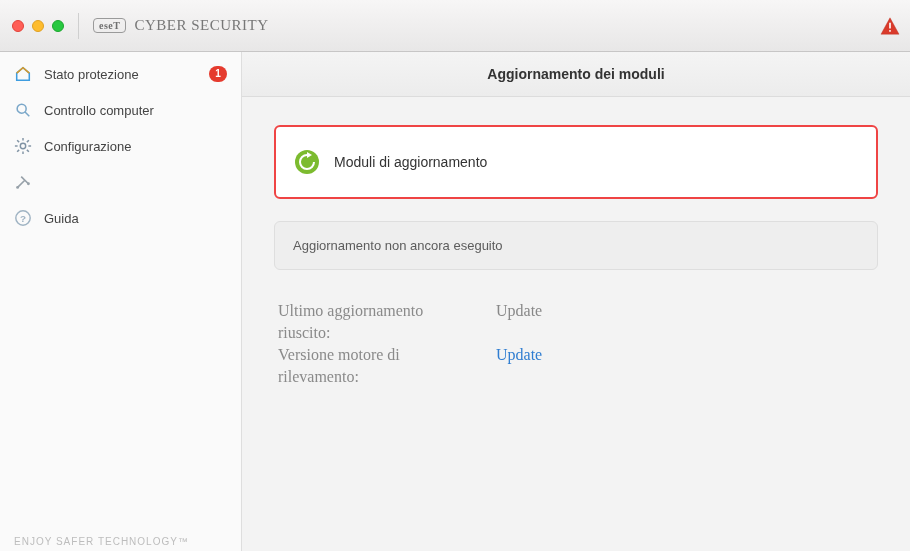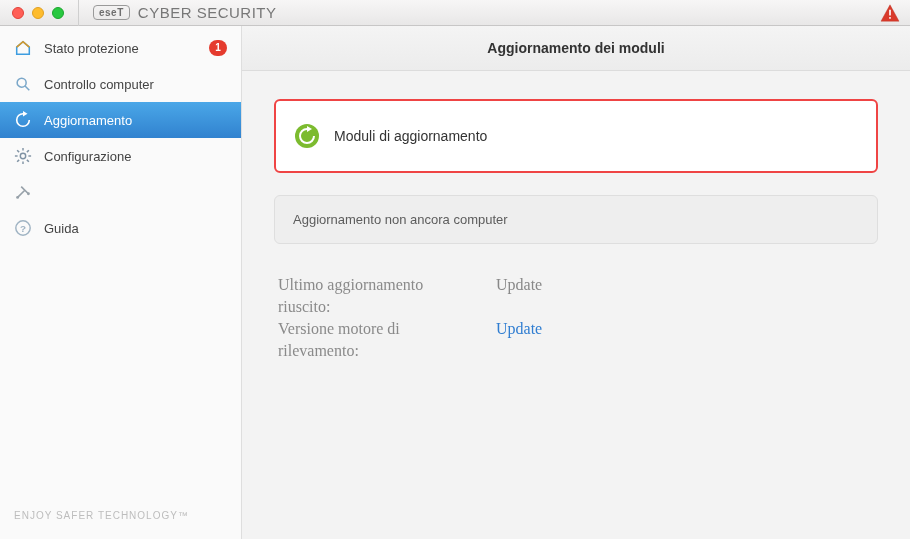--- a/index.html
+++ b/index.html
@@ -6,27 +6,28 @@
   body {
     font-family: -apple-system, "Helvetica Neue", Arial, sans-serif;
     font-size: 13px;
     background: #ffffff;
     width: 910px;
     height: 551px;
     overflow: hidden;
     color: #333;
   }
   .titlebar {
-    height: 26px;
+    height: 52px;
     background: linear-gradient(#f7f6f6, #e8e7e7);
     border-bottom: 1px solid #c7c6c6;
     display: flex;
     align-items: center;
     padding: 0 10px 0 12px;
     position: relative;
+    font-family: Liberation Serif, serif;
   }
   .traffic-lights { display: flex; gap: 8px; align-items: center; }
   .tl { width: 12px; height: 12px; border-radius: 50%; }
   .tl.close { background: #ff5f57; border: 0.5px solid #e24239; }
   .tl.min   { background: #febc2e; border: 0.5px solid #e0a023; }
   .tl.max   { background: #28c840; border: 0.5px solid #1ca62e; }
   .tb-sep {
     width: 1px; height: 26px; background: #cfcfcf; margin: 0 14px 0 14px;
   }
   .brand { display: flex; align-items: center; gap: 8px; }
@@ -142,29 +143,20 @@
       <div class="nav-item">
         <span class="icon">
           <svg viewBox="0 0 20 20" width="18" height="18">
               <circle cx="8.5" cy="8.5" r="5" fill="none" stroke="#7aa7c9" stroke-width="1.7"></circle>
               <line x1="12" y1="12" x2="17" y2="17" stroke="#7aa7c9" stroke-width="1.7"></line>
             </svg>
         </span>
         <span class="label">Controllo computer</span>
       </div>
 
-      <div class="nav-item active">
-        <span class="icon">
-          <svg viewBox="0 0 20 20" width="18" height="18">
-              <path d="M10 3 A7 7 0 1 0 17 10" fill="none" stroke="#fff" stroke-width="1.8"></path>
-              <path d="M10 0 L10 6 L15 3 Z" fill="#fff"></path>
-            </svg>
-        </span>
-        <span class="label">Aggiornamento</span>
-      </div>
 
       <div class="nav-item">
         <span class="icon">
           <svg viewBox="0 0 20 20" width="18" height="18">
               <circle cx="10" cy="10" r="3" fill="none" stroke="#8093a4" stroke-width="1.6"></circle>
               <g stroke="#8093a4" stroke-width="1.6">
                 <line x1="10" y1="1" x2="10" y2="4"></line>
                 <line x1="10" y1="16" x2="10" y2="19"></line>
                 <line x1="1" y1="10" x2="4" y2="10"></line>
                 <line x1="16" y1="10" x2="19" y2="10"></line>
@@ -211,21 +203,21 @@
           <svg viewBox="0 0 26 26" width="26" height="26">
             <circle cx="13" cy="13" r="12" fill="#7cbb2f"></circle>
             <path d="M13 6 A7 7 0 1 0 20 13" fill="none" stroke="#fff" stroke-width="2"></path>
             <path d="M13 3 L13 9 L18 6 Z" fill="#fff"></path>
           </svg>
         </span>
         <span>Moduli di aggiornamento</span>
       </div>
 
       <div class="status-box">
-        <span>Aggiornamento non ancora computer</span>
+        <span>Aggiornamento non ancora eseguito</span>
       </div>
 
       <div class="info-rows">
         <div class="info-row">
           <span class="k">Ultimo aggiornamento riuscito:</span>
           <span class="v">Update</span>
         </div>
         <div class="info-row">
           <span class="k">Versione motore di rilevamento:</span>
           <span class="v link">Update</span>

